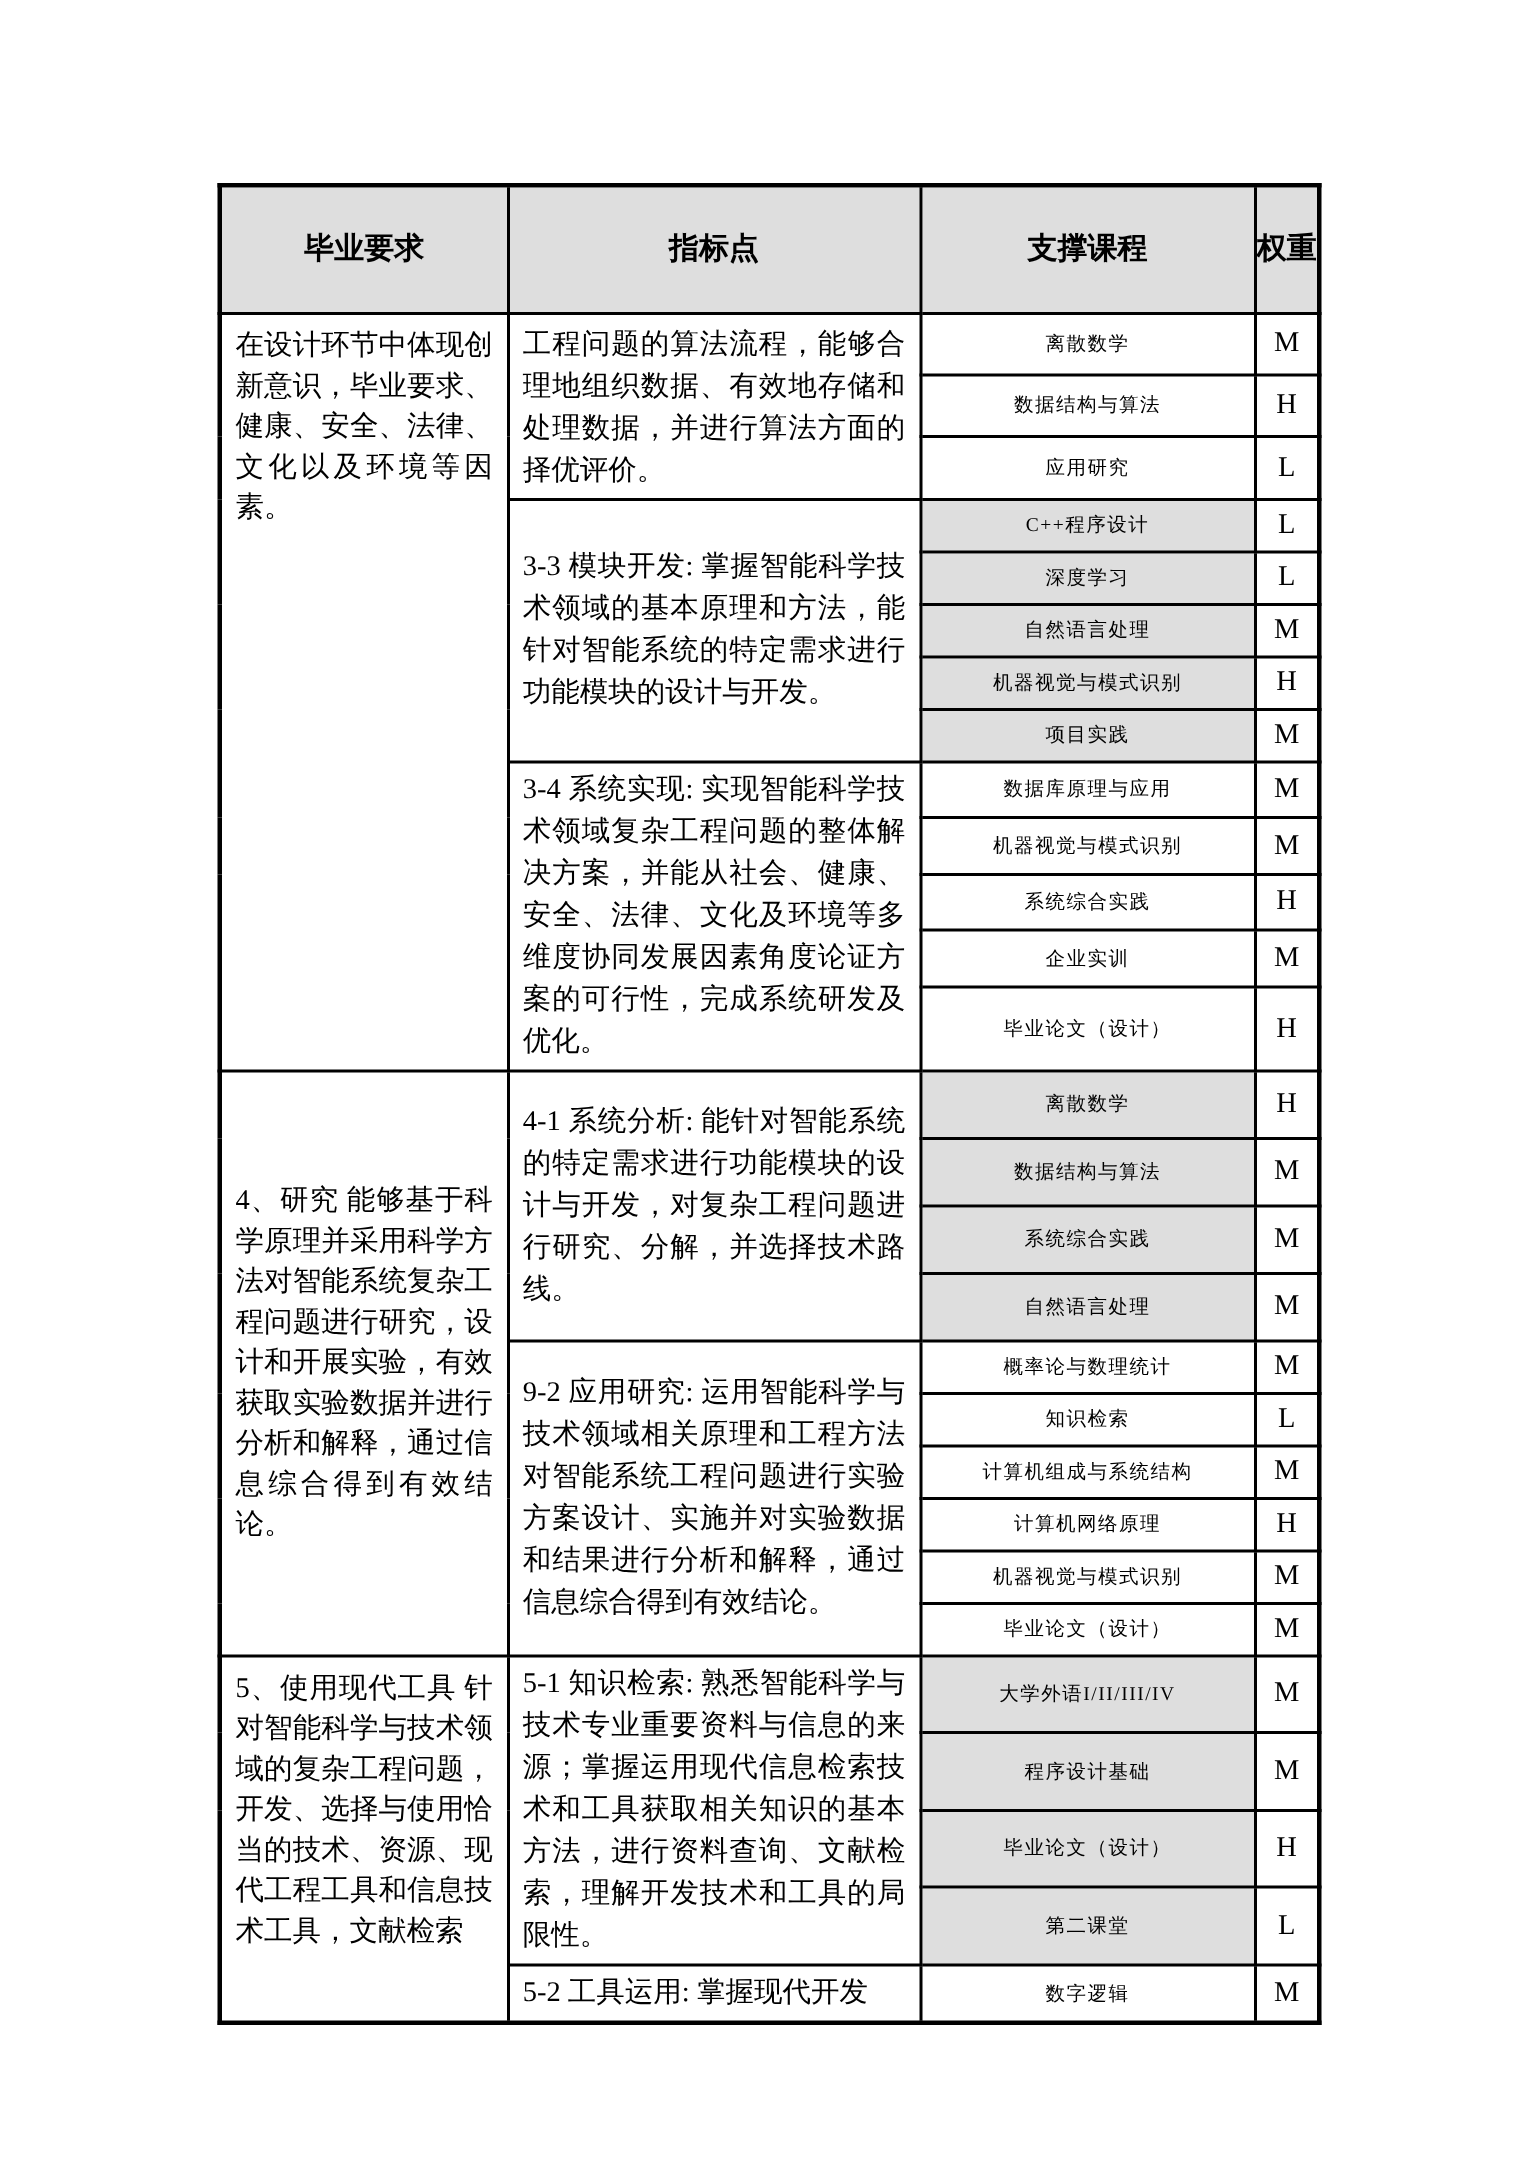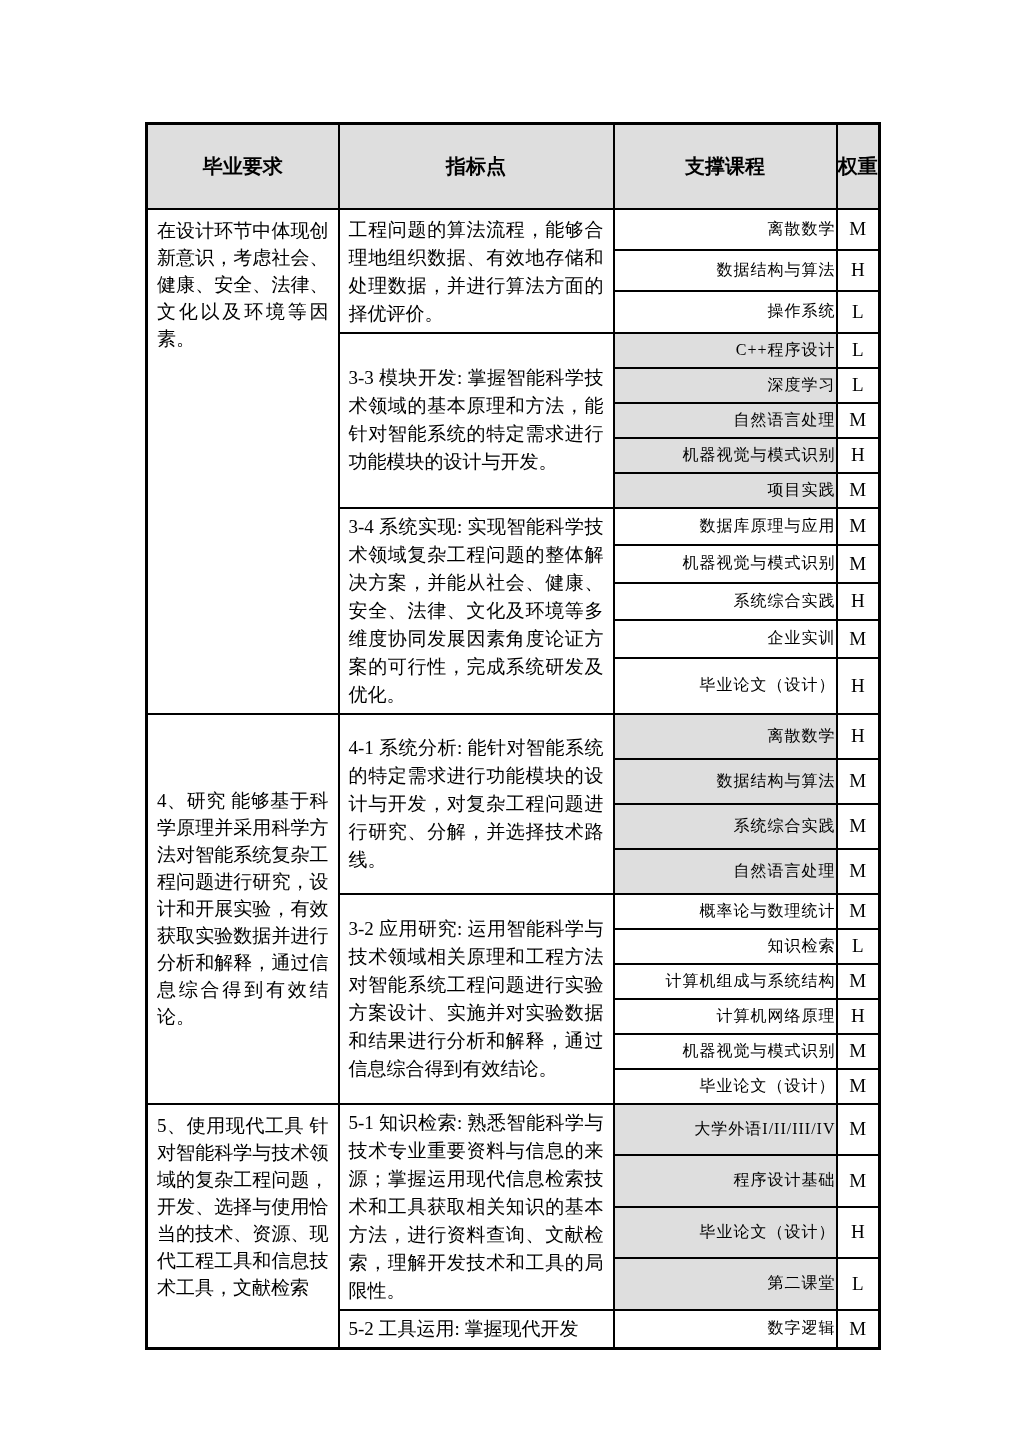--- a/index.html
+++ b/index.html
@@ -58,23 +58,23 @@
     vertical-align: middle;
     padding: 4px 9px;
     font-size: 19px;
     line-height: 28px;
     text-align: justify;
     text-justify: inter-character;
     word-break: break-all;
   }
   .ind.top { vertical-align: top; padding-top: 6px; border-radius: 17px; }
   .course {
-    text-align: right;
-    vertical-align: middle;
-    font-size: 16px;
+    text-align: center;
+    vertical-align: middle;
+    font-size: 13px;
     letter-spacing: 1px;
   }
   .weight {
     text-align: center;
     vertical-align: middle;
     font-size: 19px;
   }
   .shaded { background: #dedede; }
   .b { font-weight: normal; }
   tr.h37 { height: 37px; }
@@ -99,31 +99,31 @@
 
       <tbody>
           <tr class="hdr">
         <th>毕业要求</th>
         <th>指标点</th>
         <th>支撑课程</th>
         <th>权重</th>
       </tr>
 
       <tr class="h37">
-        <td class="req" rowspan="13"><span></span><span class="b"></span><span>在设计环节中体现创新意识，考虑社会、健康、安全、法律、文化以及环境等因素。</span></td>
+        <td class="req" rowspan="13"><span></span><span class="b"></span><span>在设计环节中体现创新意识，毕业要求、健康、安全、法律、文化以及环境等因素。</span></td>
         <td class="ind top" rowspan="3"><span class="b"></span><span>工程问题的算法流程，能够合理地组织数据、有效地存储和处理数据，并进行算法方面的择优评价。</span></td>
         <td class="course">离散数学</td>
         <td class="weight">M</td>
       </tr>
       <tr class="h37">
         <td class="course">数据结构与算法</td>
         <td class="weight">H</td>
       </tr>
       <tr class="h37">
-        <td class="course">操作系统</td>
+        <td class="course">应用研究</td>
         <td class="weight">L</td>
       </tr>
 
       <tr class="h35">
         <td class="ind" rowspan="5"><span class="b">3-3 模块开发:</span><span> 掌握智能科学技术领域的基本原理和方法，能针对智能系统的特定需求进行功能模块的设计与开发。</span></td>
         <td class="course shaded">C++程序设计</td>
         <td class="weight">L</td>
       </tr>
       <tr class="h35">
         <td class="course shaded">深度学习</td>
@@ -177,21 +177,21 @@
       <tr class="h45">
         <td class="course shaded">系统综合实践</td>
         <td class="weight">M</td>
       </tr>
       <tr class="h45">
         <td class="course shaded">自然语言处理</td>
         <td class="weight">M</td>
       </tr>
 
       <tr class="h35">
-        <td class="ind" rowspan="6"><span class="b">3-2 应用研究:</span><span> 运用智能科学与技术领域相关原理和工程方法对智能系统工程问题进行实验方案设计、实施并对实验数据和结果进行分析和解释，通过信息综合得到有效结论。</span></td>
+        <td class="ind" rowspan="6"><span class="b">9-2 应用研究:</span><span> 运用智能科学与技术领域相关原理和工程方法对智能系统工程问题进行实验方案设计、实施并对实验数据和结果进行分析和解释，通过信息综合得到有效结论。</span></td>
         <td class="course">概率论与数理统计</td>
         <td class="weight">M</td>
       </tr>
       <tr class="h35">
         <td class="course">知识检索</td>
         <td class="weight">L</td>
       </tr>
       <tr class="h35">
         <td class="course">计算机组成与系统结构</td>
         <td class="weight">M</td>

